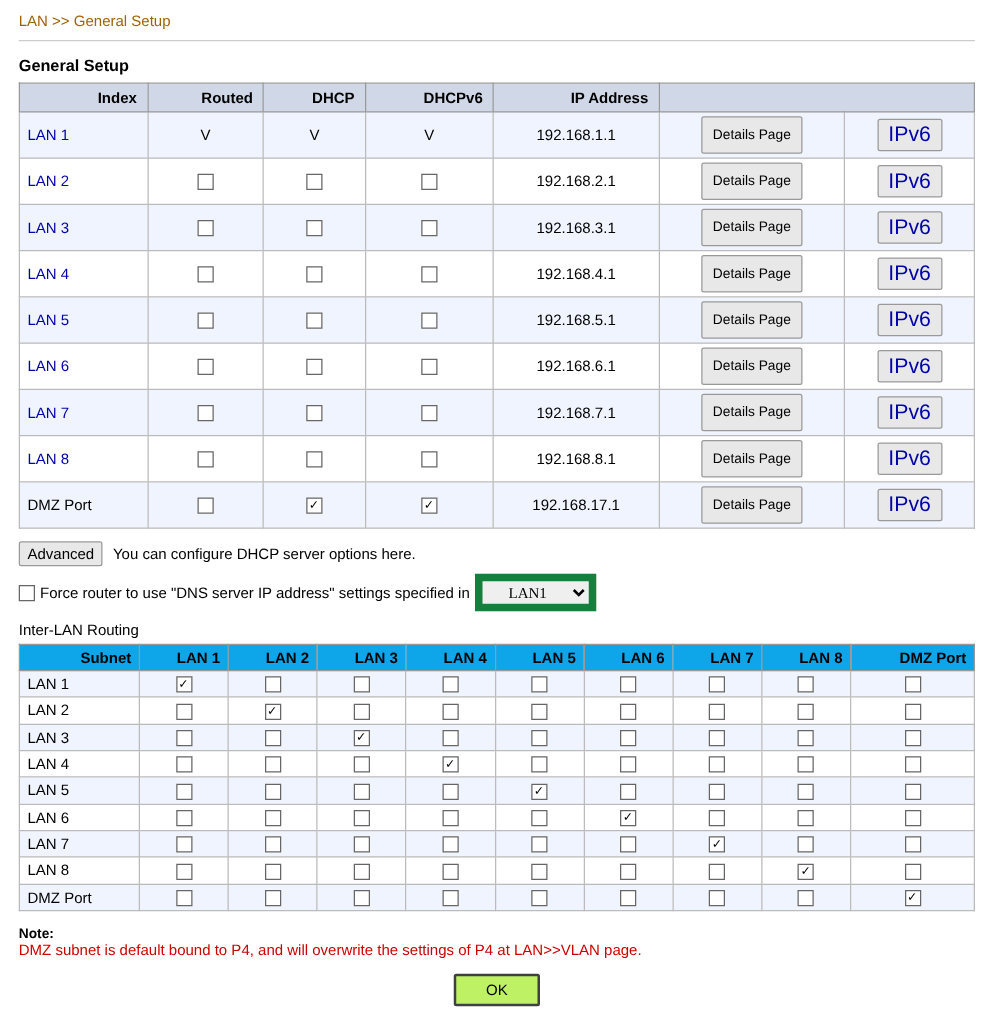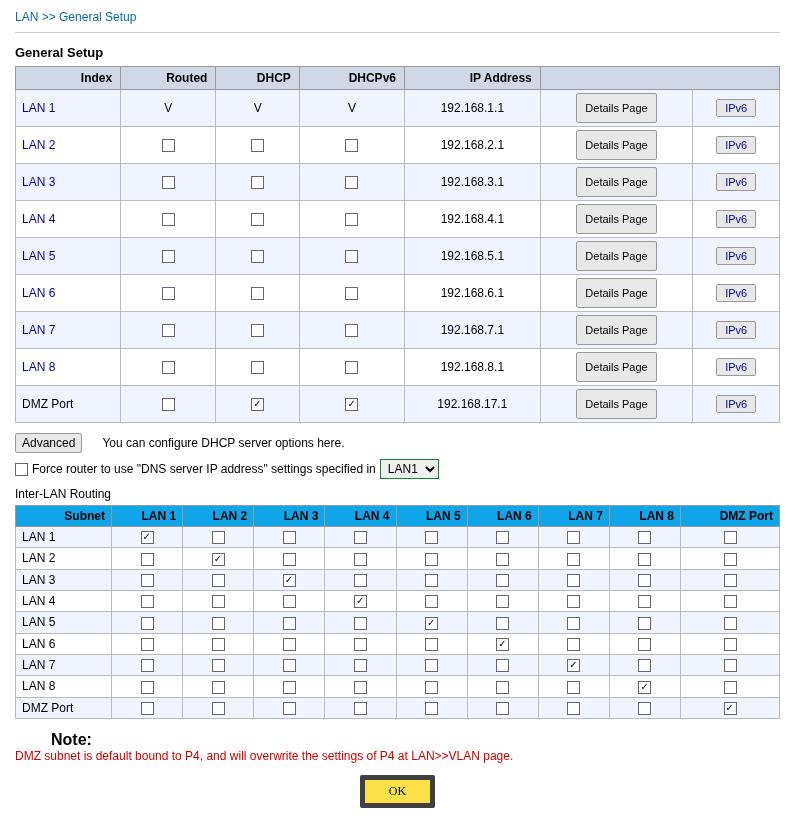--- a/index.html
+++ b/index.html
@@ -6,21 +6,21 @@
     body {
       font-family: Arial, sans-serif;
       font-size: 12px;
       background: #fff;
       color: #000;
       padding: 10px 15px;
       width: 795px;
     }
     .page-header {
       font-size: 12px;
-      color: #0369a1;
+      color: #a16207;
       margin-bottom: 8px;
     }
     hr.header-line {
       border: none;
       border-top: 1px solid #ccc;
       margin-bottom: 12px;
     }
     .section-title {
       font-weight: bold;
       font-size: 13px;
@@ -59,21 +59,21 @@
       border: 1px solid #999;
       padding: 8px 8px;
       font-size: 11px;
       cursor: pointer;
       border-radius: 2px;
     }
     .btn-ipv6 {
       background: #e8e8e8;
       border: 1px solid #999;
       padding: 2px 8px;
-      font-size: 11px;
+      font-size: 17px;
       cursor: pointer;
       border-radius: 2px;
       color: #00a;
     }
     .checkbox-sim {
       display: inline-block;
       width: 13px;
       height: 13px;
       border: 1px solid #666;
       background: #fff;
@@ -95,34 +95,35 @@
       background: #e8e8e8;
       border: 1px solid #999;
       padding: 2px 6px;
       font-size: 12px;
       cursor: pointer;
       border-radius: 2px;
     }
     .advanced-row {
       display: flex;
       align-items: center;
-      gap: 20px;
+      gap: 8px;
       margin-bottom: 6px;
     }
     .force-row {
       display: flex;
       align-items: center;
       gap: 4px;
       margin-bottom: 8px;
       font-size: 12px;
     }
     .force-row select {
       font-size: 12px;
-      padding: 1px 3px;
-      border: 1px solid #15803d;
+      padding: 1px 17px;
+      border: 6px solid #15803d;
+      font-family: Liberation Serif, serif;
     }
     .inter-lan-title {
       font-weight: normal;
       font-size: 12px;
       margin-bottom: 4px;
     }
     table.inter-table {
       border-collapse: collapse;
       width: 100%;
       border: 1px solid #999;
@@ -144,39 +145,37 @@
       background: #f0f4ff;
     }
     table.inter-table tr:nth-child(even) td {
       background: #fff;
     }
     .note-section {
       margin-bottom: 12px;
     }
     .note-section .note-title {
       font-weight: bold;
-      font-size: 16px;
-      margin-left: 36px;
+      font-size: 11px;
     }
     .note-section .note-red {
       color: #cc0000;
       font-size: 12px;
     }
     .ok-row {
       text-align: center;
       margin-top: 10px;
     }
     .btn-ok {
-      background: #fde047;
-      border: 5px solid #404040;
+      background: #bef264;
+      border: 2px solid #404040;
       padding: 4px 24px;
       font-size: 12px;
       cursor: pointer;
       border-radius: 2px;
-      font-family: Liberation Serif, serif;
     }
     .td-left {
       text-align: left !important;
     }
     .td-ip {
       text-align: center;
     }
   </style>
 </head>
 <body>

